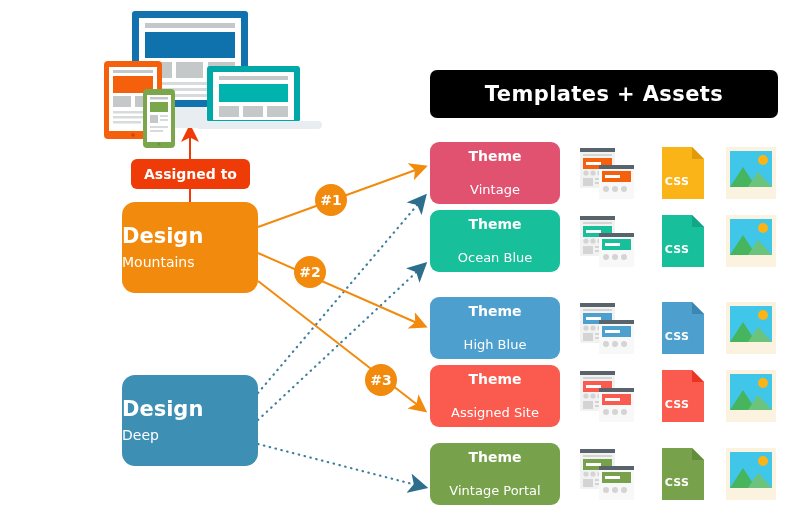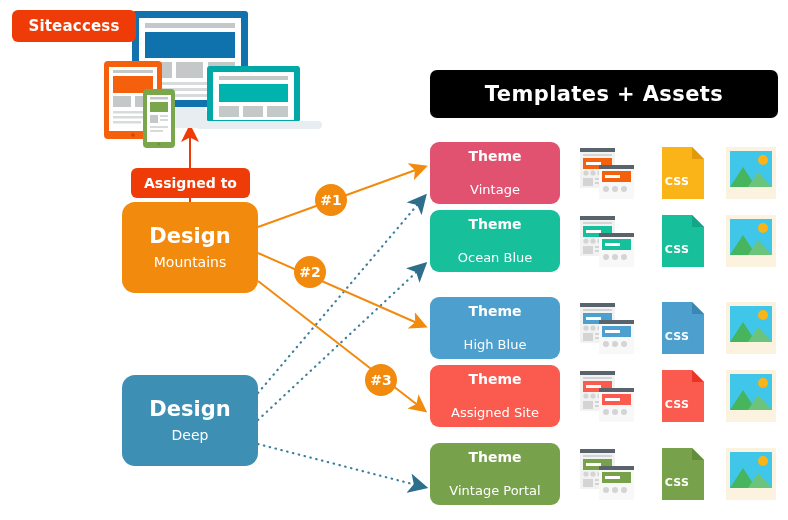--- a/index.html
+++ b/index.html
@@ -13,31 +13,31 @@
   
   .pill{
     position:absolute;display:flex;align-items:center;justify-content:center;
     color:#fff;box-sizing:border-box;text-align:center;
   }
   .badge-siteaccess{
     left:12px;top:10px;width:124px;height:32px;border-radius:6px;
     background:#ef3b07;font-size:15px;font-weight:700;letter-spacing:.2px;
   }
   .badge-assigned{
-    left:131px;top:168px;width:119px;height:30px;border-radius:6px;
+    left:131px;top:159px;width:119px;height:30px;border-radius:6px;
     background:#ef3b07;font-size:14px;font-weight:700;
   }
   .header-templates{
     left:430px;top:70px;width:348px;height:48px;border-radius:7px;
     background:#000000;font-size:21px;font-weight:700;letter-spacing:.4px;
   }
 
   .design-box{
     position:absolute;left:122px;width:136px;height:91px;border-radius:13px;
-    display:flex;flex-direction:column;align-items:center;justify-content:center;
+    display:flex;flex-direction:column;justify-content:center;
     color:#fff;box-sizing:border-box;
   }
   .design-box .t1{font-size:21px;font-weight:700;line-height:1.05;}
   .design-box .t2{font-size:14px;font-weight:400;margin-top:6px;}
   .design-mountains{top:202px;background:#f28a0e;}
   .design-ocean{top:375px;background:#3d8fb4;}
 
   
   .theme-row{position:absolute;left:430px;width:348px;height:62px;}
   .theme-box{
@@ -159,21 +159,20 @@
       <rect x="213" y="72" width="81" height="48" fill="#ffffff"></rect>
       <rect x="219" y="76" width="69" height="4" fill="#c5c8c9"></rect>
       <rect x="219" y="84" width="69" height="18" fill="#00b3ac"></rect>
       <rect x="219" y="106" width="20" height="11" fill="#c5c8c9"></rect>
       <rect x="243" y="106" width="20" height="11" fill="#c5c8c9"></rect>
       <rect x="267" y="106" width="21" height="11" fill="#c5c8c9"></rect>
       <rect x="196" y="121" width="126" height="8" rx="4" fill="#e8edf2"></rect>
     </g>
   </svg>
 
-  <div class="pill badge-siteaccess z3">Siteaccess</div>
 
   <div class="pill badge-assigned z3">Assigned to</div>
 
   <div class="pill header-templates z3">Templates + Assets</div>
 
   <div class="design-box design-mountains z3">
     <div class="t1">Design</div>
     <div class="t2">Mountains</div>
   </div>
 

